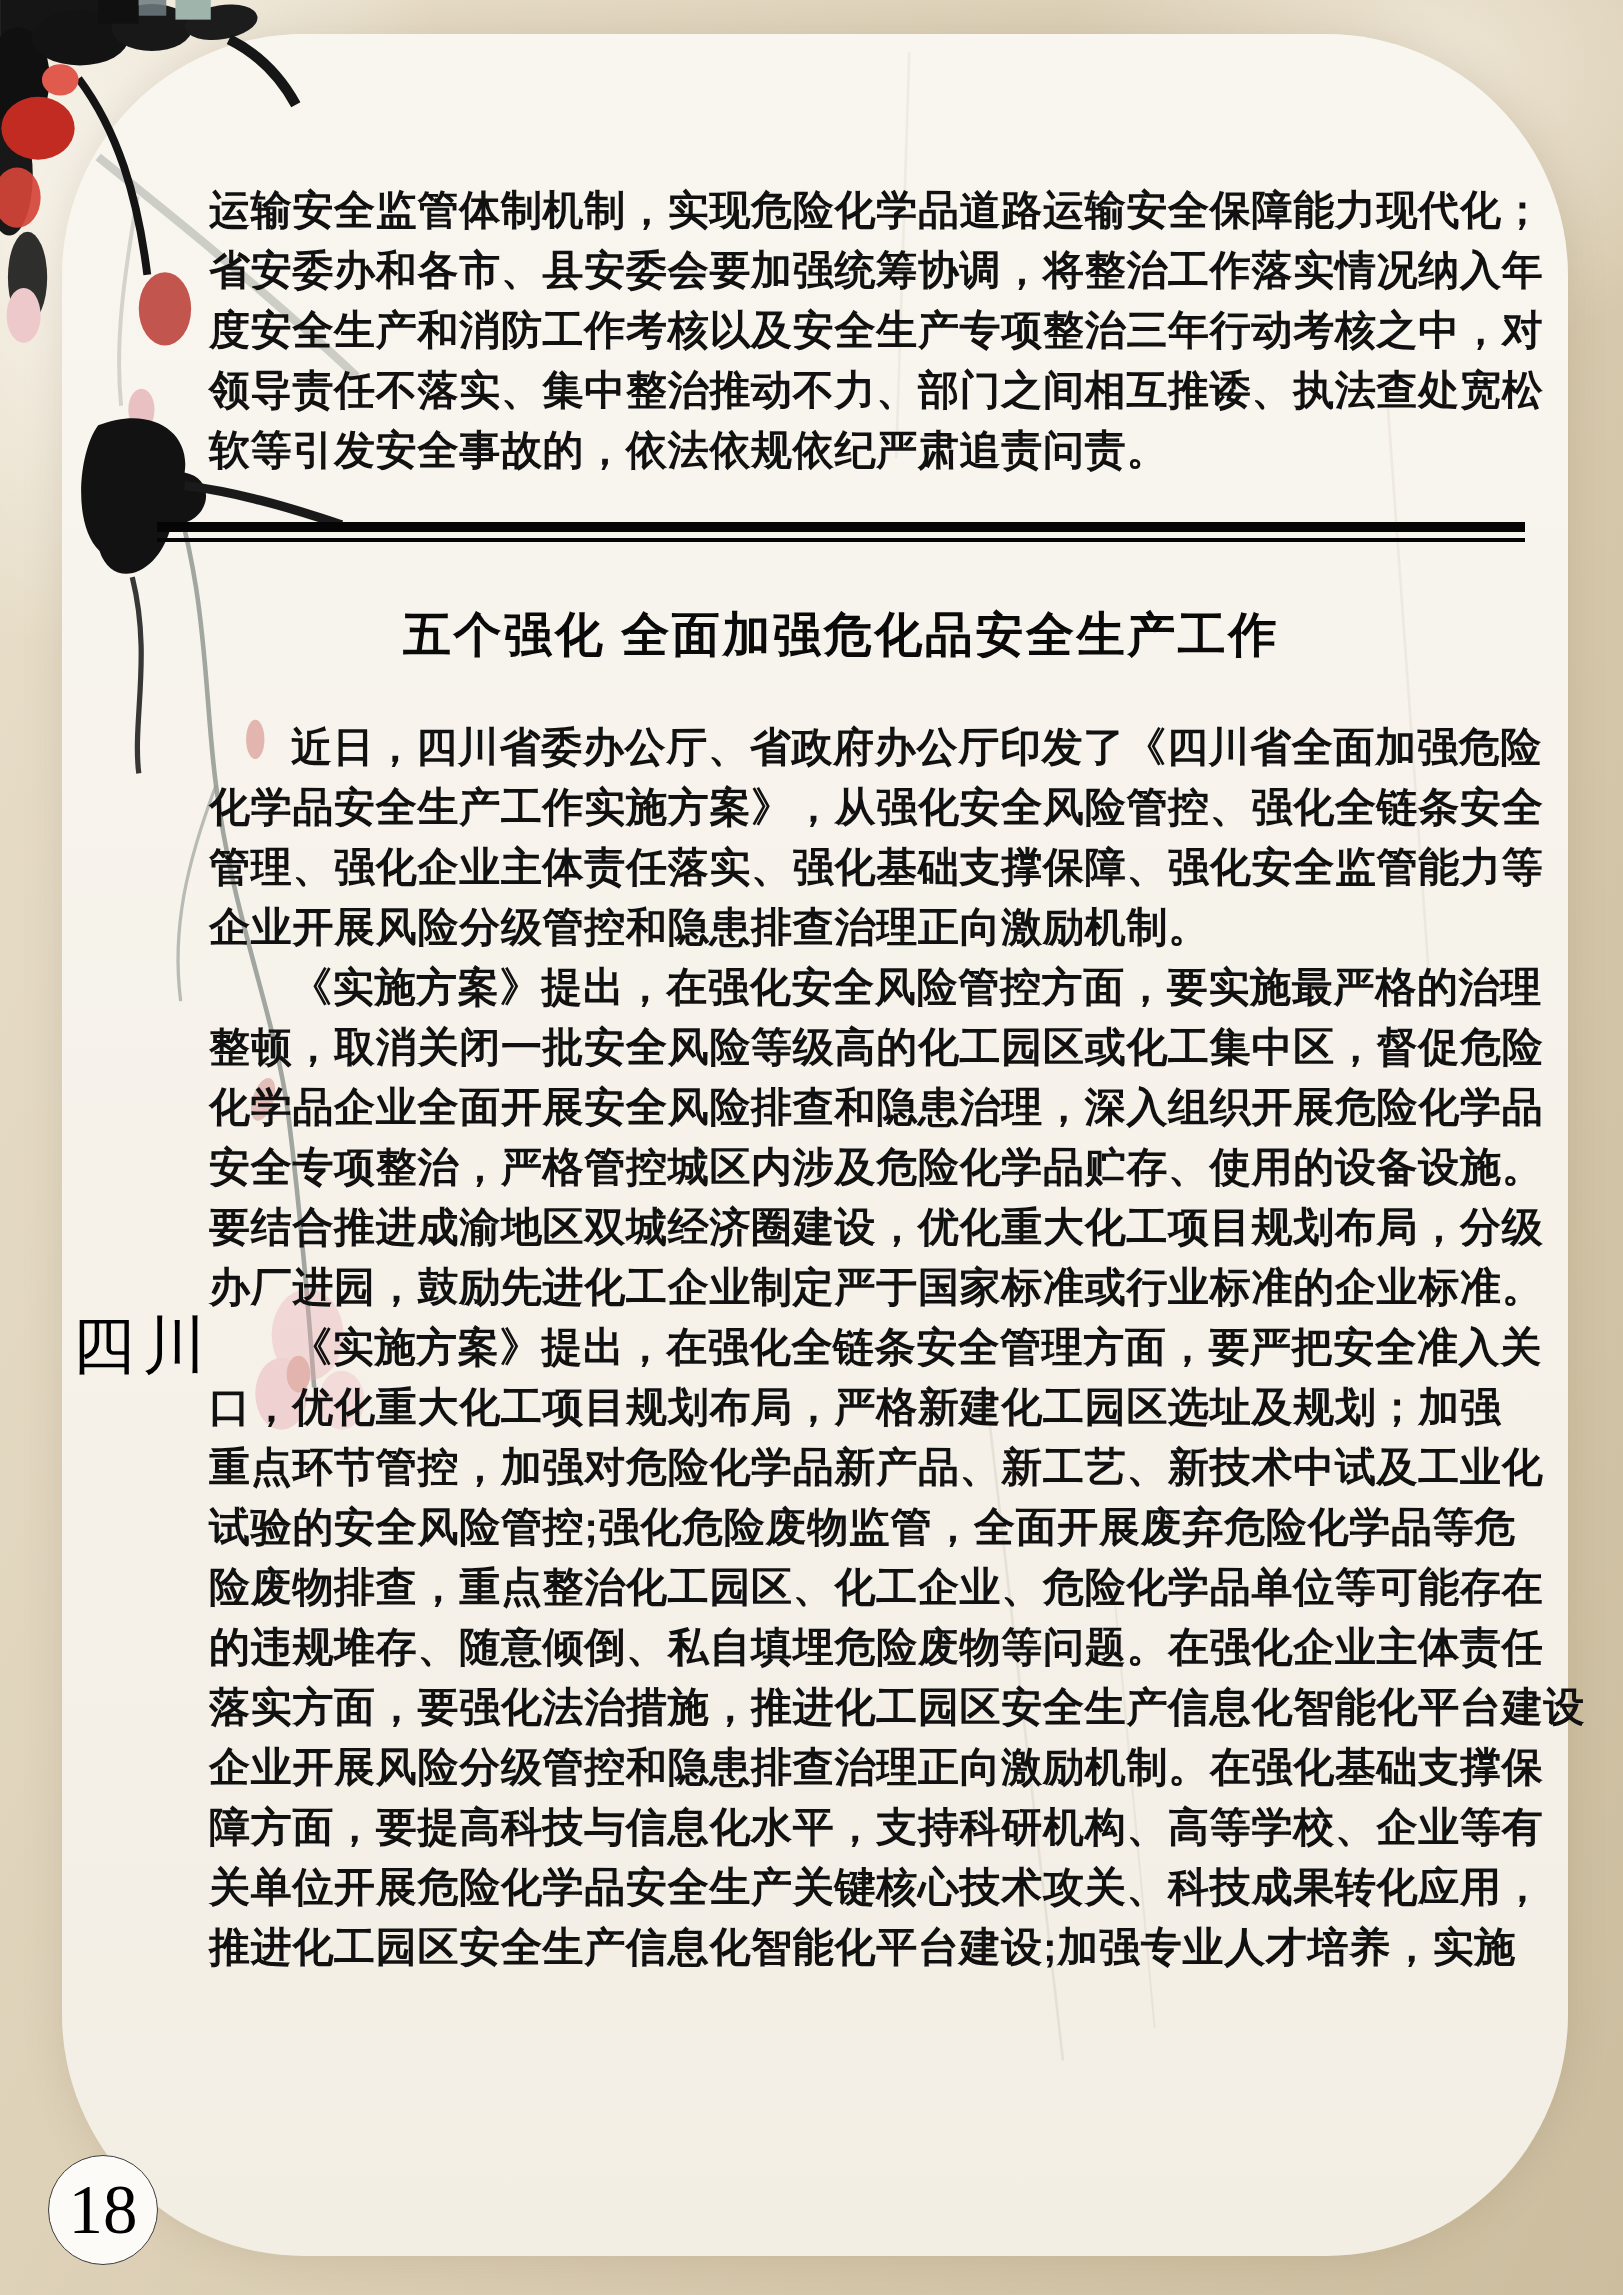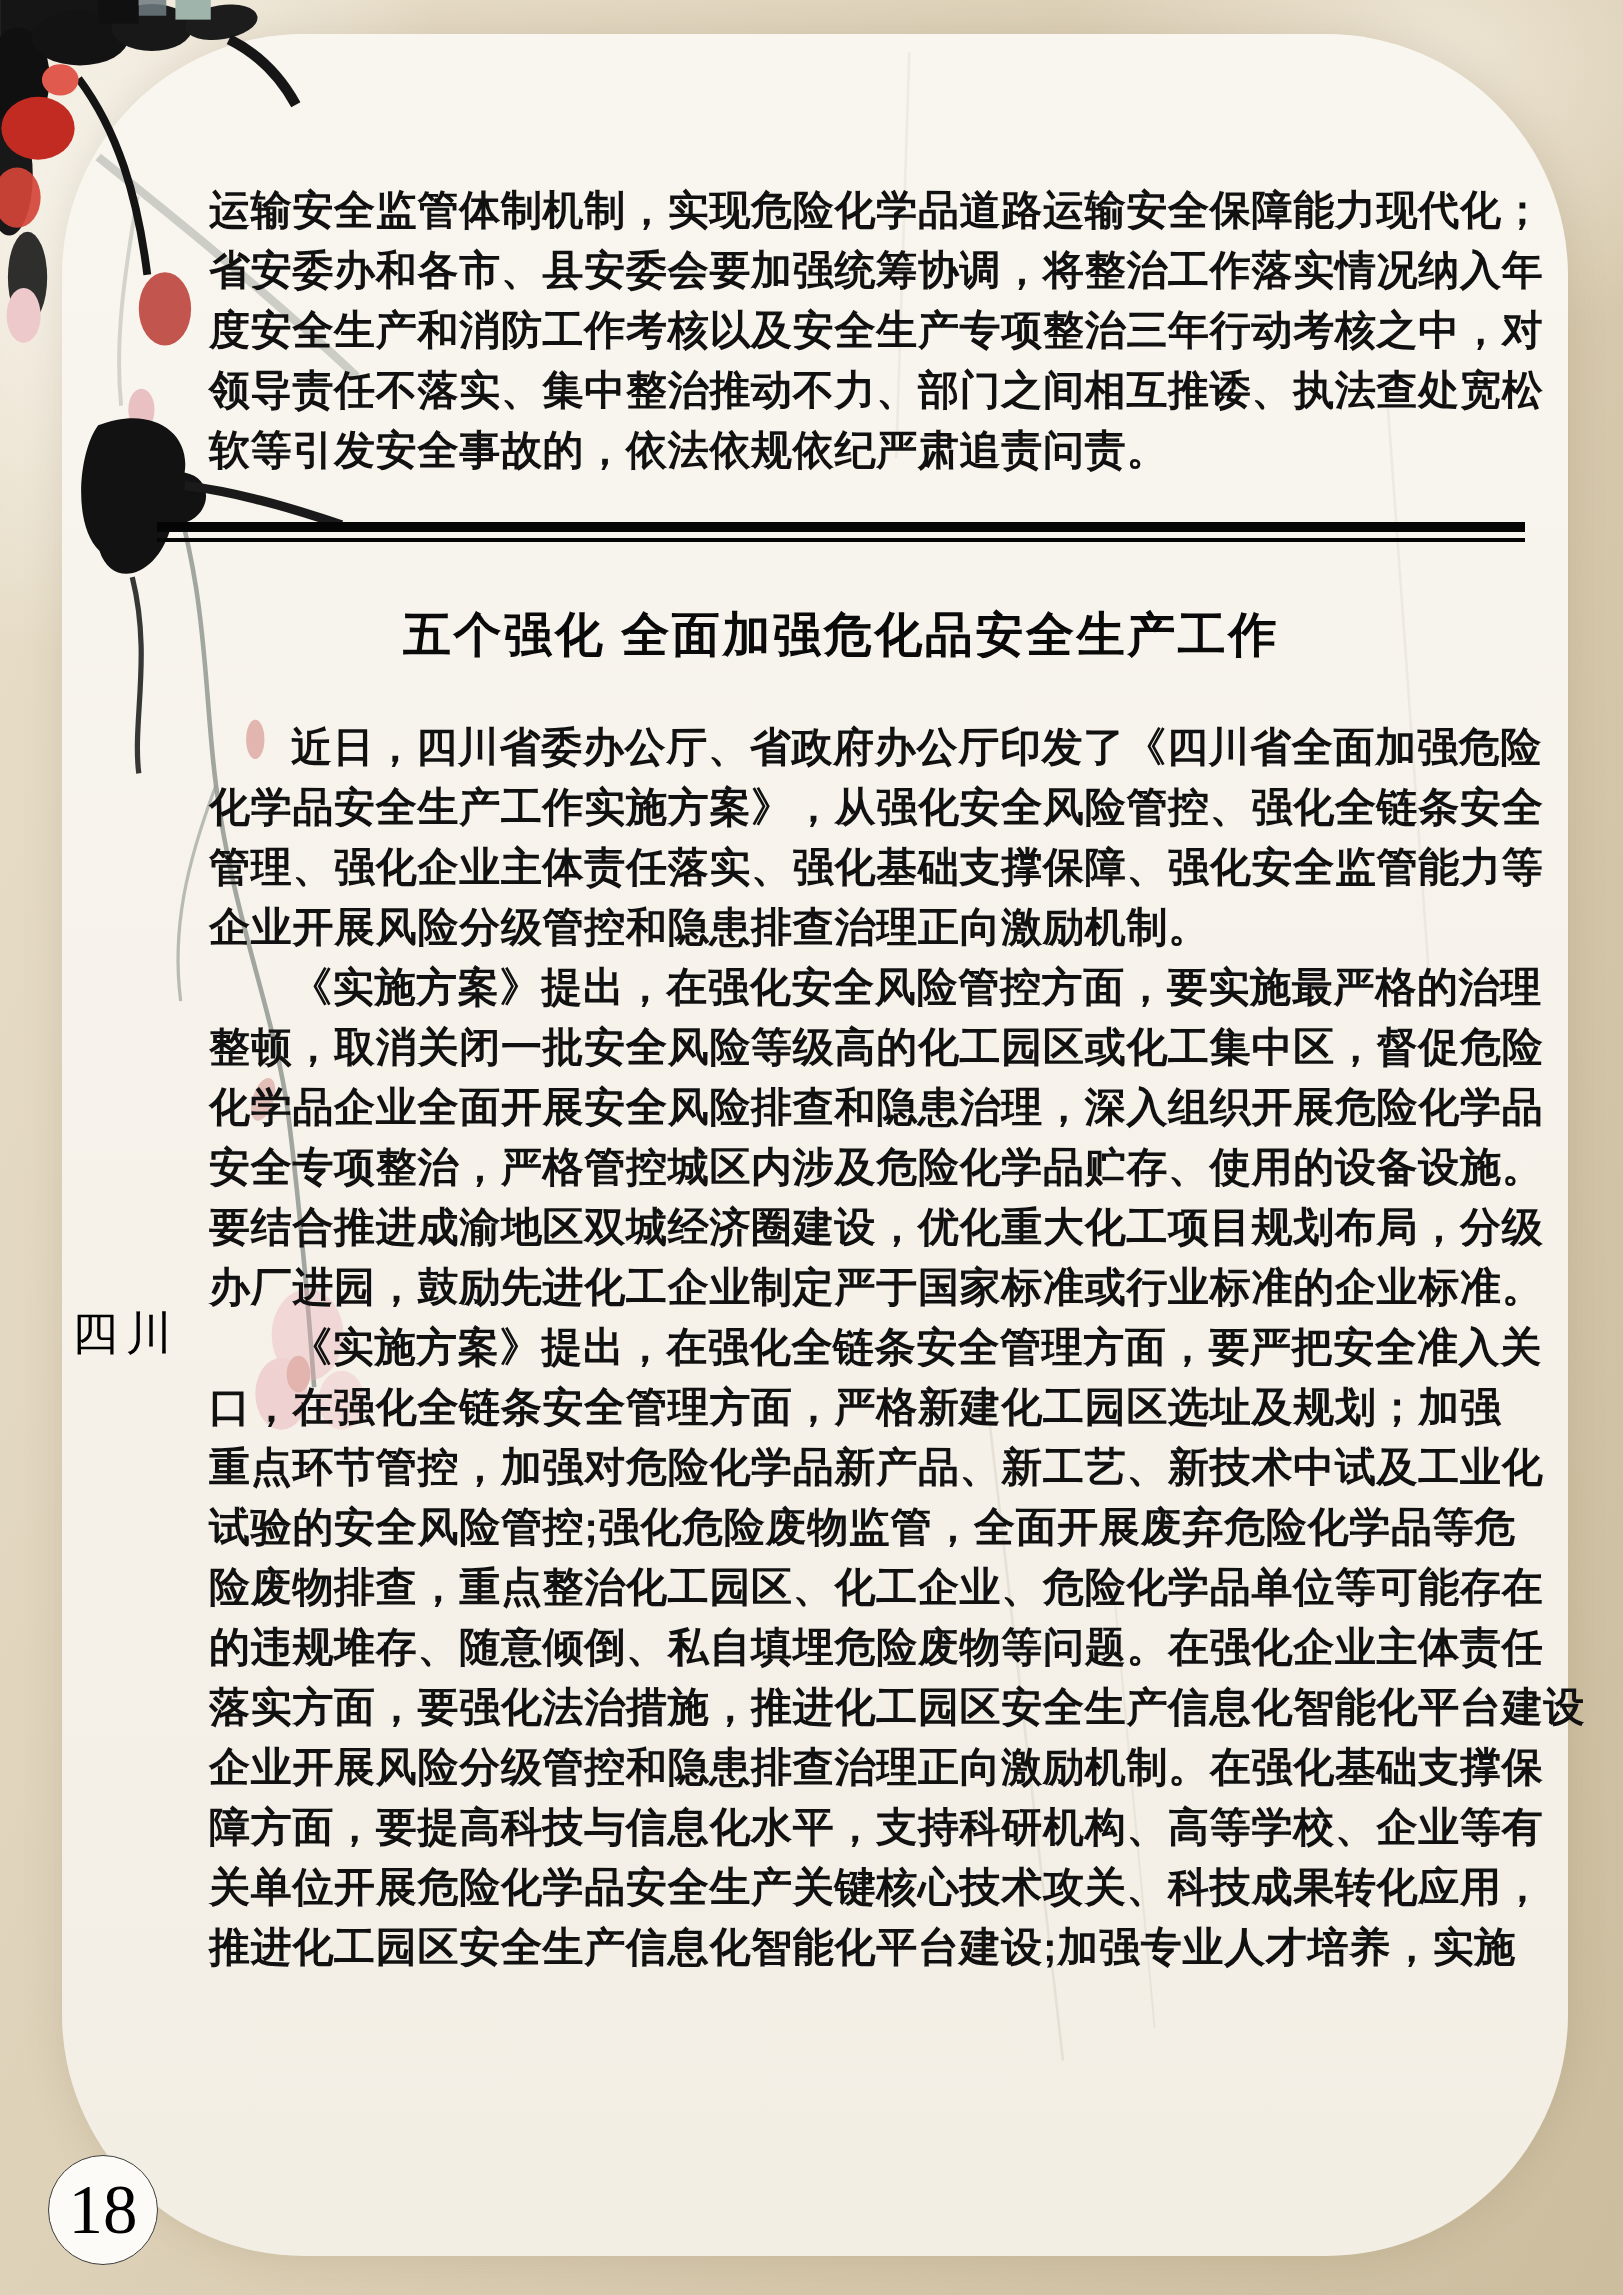--- a/index.html
+++ b/index.html
@@ -37,21 +37,21 @@
   #divider .thin{position:absolute;left:0;top:16.4px;width:100%;height:3.9px;background:#050505;}
   
   #heading{
     position:absolute;left:157px;top:603px;width:1368px;
     text-align:center;font-size:48px;font-weight:700;color:#0a0a0a;
     letter-spacing:2.6px;font-family:"Liberation Sans",sans-serif;
   }
   
   #region-label{
     position:absolute;left:72px;top:1303px;
-    font-family:"Liberation Serif",serif;font-size:46px;font-weight:400;
+    font-family:"Liberation Serif",serif;font-size:63px;font-weight:400;
     color:#000;letter-spacing:7.9px;white-space:nowrap;
   }
   
   #page-badge{
     position:absolute;left:48px;top:2155px;width:110px;height:110px;
     border-radius:50%;background:#fcfbf8;border:1.3px solid #3c3c3c;
     box-sizing:border-box;display:flex;align-items:center;justify-content:center;
     font-size:69px;color:#000;font-family:Liberation Serif, serif;
   }
 </style>
@@ -139,21 +139,21 @@
       <div class="para">
         <div class="line indent">《实施方案》提出，在强化安全风险管控方面，要实施最严格的治理</div>
         <div class="line">整顿，取消关闭一批安全风险等级高的化工园区或化工集中区，督促危险</div>
         <div class="line">化学品企业全面开展安全风险排查和隐患治理，深入组织开展危险化学品</div>
         <div class="line">安全专项整治，严格管控城区内涉及危险化学品贮存、使用的设备设施。</div>
         <div class="line">要结合推进成渝地区双城经济圈建设，优化重大化工项目规划布局，分级</div>
         <div class="line end">办厂进园，鼓励先进化工企业制定严于国家标准或行业标准的企业标准。</div>
       </div>
       <div class="para">
         <div class="line indent">《实施方案》提出，在强化全链条安全管理方面，要严把安全准入关</div>
-        <div class="line">口，在强化全链条安全管理方面，严格新建化工园区选址及规划；加强</div>
+        <div class="line">口，优化重大化工项目规划布局，严格新建化工园区选址及规划；加强</div>
         <div class="line">重点环节管控，加强对危险化学品新产品、新工艺、新技术中试及工业化</div>
         <div class="line">试验的安全风险管控;强化危险废物监管，全面开展废弃危险化学品等危</div>
         <div class="line">险废物排查，重点整治化工园区、化工企业、危险化学品单位等可能存在</div>
         <div class="line">的违规堆存、随意倾倒、私自填埋危险废物等问题。在强化企业主体责任</div>
         <div class="line">落实方面，要强化法治措施，推进化工园区安全生产信息化智能化平台建设</div>
         <div class="line">企业开展风险分级管控和隐患排查治理正向激励机制。在强化基础支撑保</div>
         <div class="line">障方面，要提高科技与信息化水平，支持科研机构、高等学校、企业等有</div>
         <div class="line">关单位开展危险化学品安全生产关键核心技术攻关、科技成果转化应用，</div>
         <div class="line">推进化工园区安全生产信息化智能化平台建设;加强专业人才培养，实施</div>
       </div>

